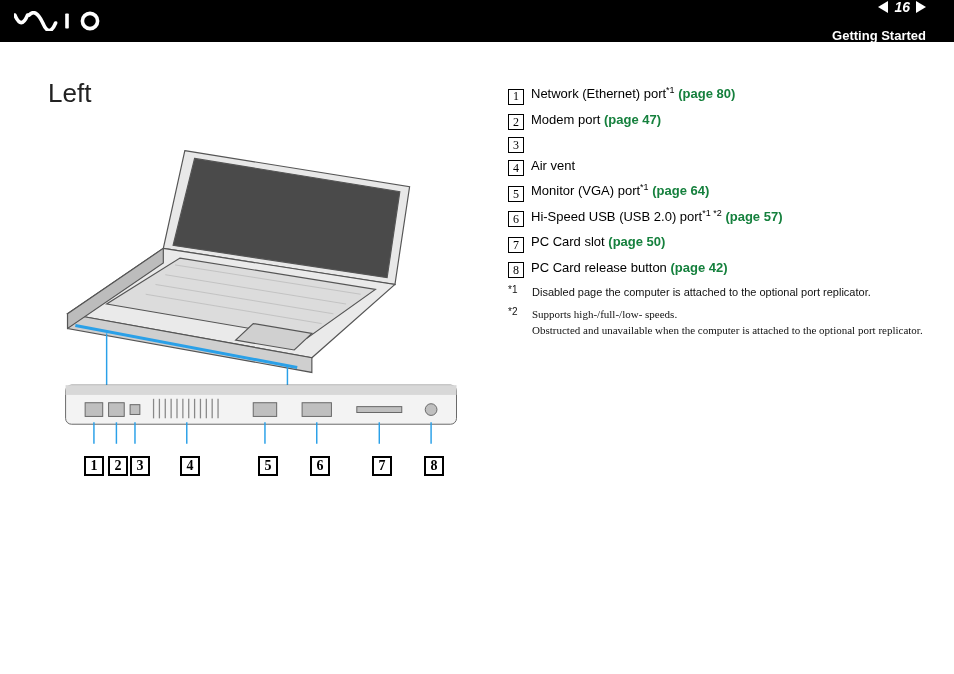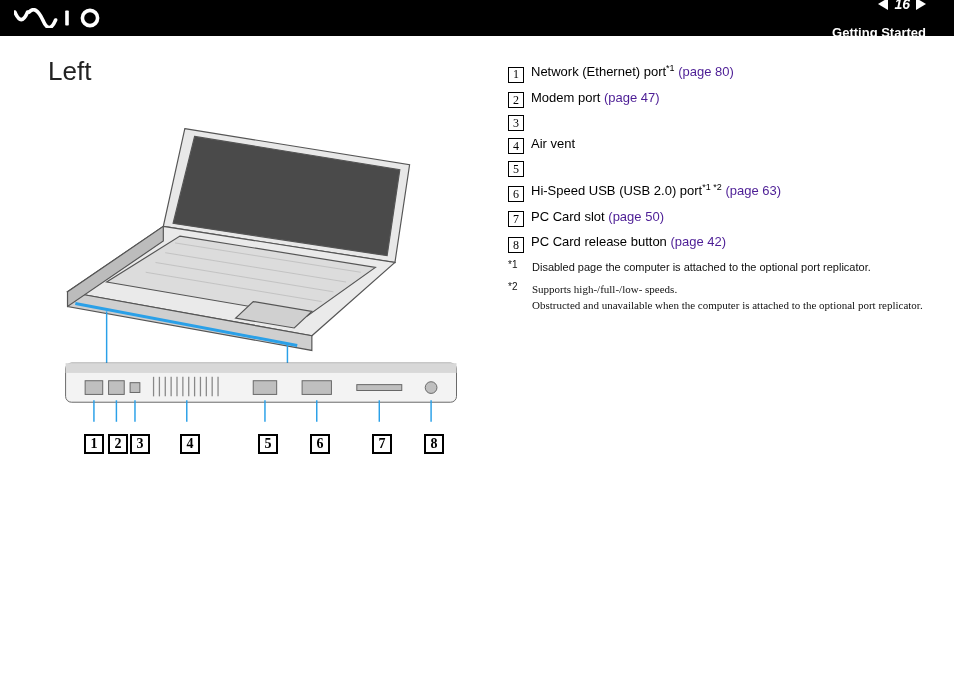--- a/index.html
+++ b/index.html
@@ -7,57 +7,57 @@
     font-family: Arial, Helvetica, sans-serif;
     font-size: 13px;
     color: #000;
     background: #fff;
     width: 954px;
     height: 674px;
     position: relative;
   }
   .topbar {
     background: #000;
-    height: 36px;
+    height: 42px;
     display: flex;
     align-items: center;
     justify-content: space-between;
     padding: 0 28px 0 14px;
     color: #fff;
     gap: 36px;
   }
   .logo {
     display: flex;
     align-items: center;
     gap: 0;
   }
   .logo svg { height: 20px; width: auto; }
   .topright { text-align: right; font-size: 12px; }
   .pagenav { display: flex; align-items: center; justify-content: flex-end; gap: 6px; font-style: italic; font-weight: bold; font-size: 14px; }
   .pagenav .tri { width: 0; height: 0; border-top: 6px solid transparent; border-bottom: 6px solid transparent; }
   .pagenav .tri.left { border-right: 10px solid #fff; }
   .pagenav .tri.right { border-left: 10px solid #fff; }
   .section-label { font-weight: bold; font-size: 13px; margin-top: 13px;}
-  .content { padding: 20px 28px 0 48px; display: flex; gap: 20px; }
+  .content { padding: 36px 28px 0 48px; display: flex; gap: 20px; }
   .heading { font-size: 26px; font-weight: 400; margin-bottom: 24px; color:#222;}
   .leftcol { width: 440px; flex: none; }
   .rightcol { flex: 1; padding-top: 6px; }
   .imgwrap { width: 430px; }
   .imgwrap svg { width: 100%; height: auto; display: block; }
   .legend { list-style: none; }
   .legend li { display: flex; align-items: baseline; gap: 7px; margin-bottom: 6px; line-height: 1.4; }
   .numbox {
     display: inline-flex; align-items: center; justify-content: center;
     width: 16px; height: 16px; border: 1.5px solid #000;
     font-family: "Times New Roman", serif;
     font-size: 12px; font-weight: normal;
     flex: none; position: relative; top: 2px;
   }
   .legend .text { display: inline; }
-  .link { color: #4c1d95; cursor: pointer; }
+  .link { color: #15803d; cursor: pointer; font-weight: bold; }
   sup { font-size: 9px; vertical-align: super; }
   .footnotes { margin-top: 8px; }
   .footnotes .fn { display: flex; gap: 10px; font-size: 11px; line-height: 1.45; margin-bottom: 6px; color:#111;}
   .footnotes .fn .mark { flex: none; width: 14px; font-size: 10px; position:relative; top:-2px;}
   .numbox-lg {
     display:inline-flex; align-items:center; justify-content:center;
     width:20px; height:20px; border:2px solid #000; background:#fff;
     font-family:"Times New Roman", serif; font-weight:bold; font-size:14px;
   }
 </style>
@@ -190,26 +190,30 @@
         <span class="numbox">3</span>
       </li>
       <li>
         <span class="numbox">4</span>
         <span class="text">
           <span>Air vent</span>
         </span>
       </li>
       <li>
         <span class="numbox">5</span>
+        <span class="text">
+          <span>Monitor (VGA) port</span><sup>*1</sup>
+          <span class="link">(page 64)</span>
+        </span>
       </li>
       <li>
         <span class="numbox">6</span>
         <span class="text">
           <span>Hi-Speed USB (USB 2.0) port</span><sup>*1 *2</sup>
-          <span class="link">(page 63)</span>
+          <span class="link">(page 57)</span>
         </span>
       </li>
       <li>
         <span class="numbox">7</span>
         <span class="text">
           <span>PC Card slot </span><sup></sup>
           <span class="link">(page 50)</span>
         </span>
       </li>
       <li>

